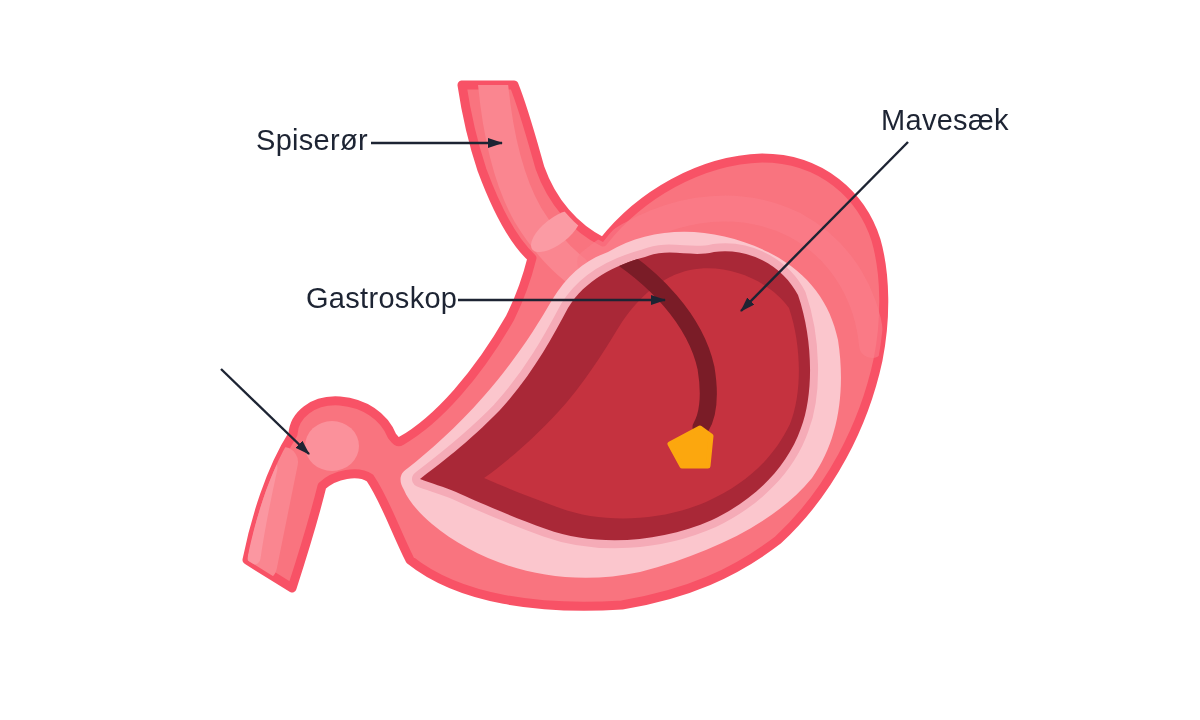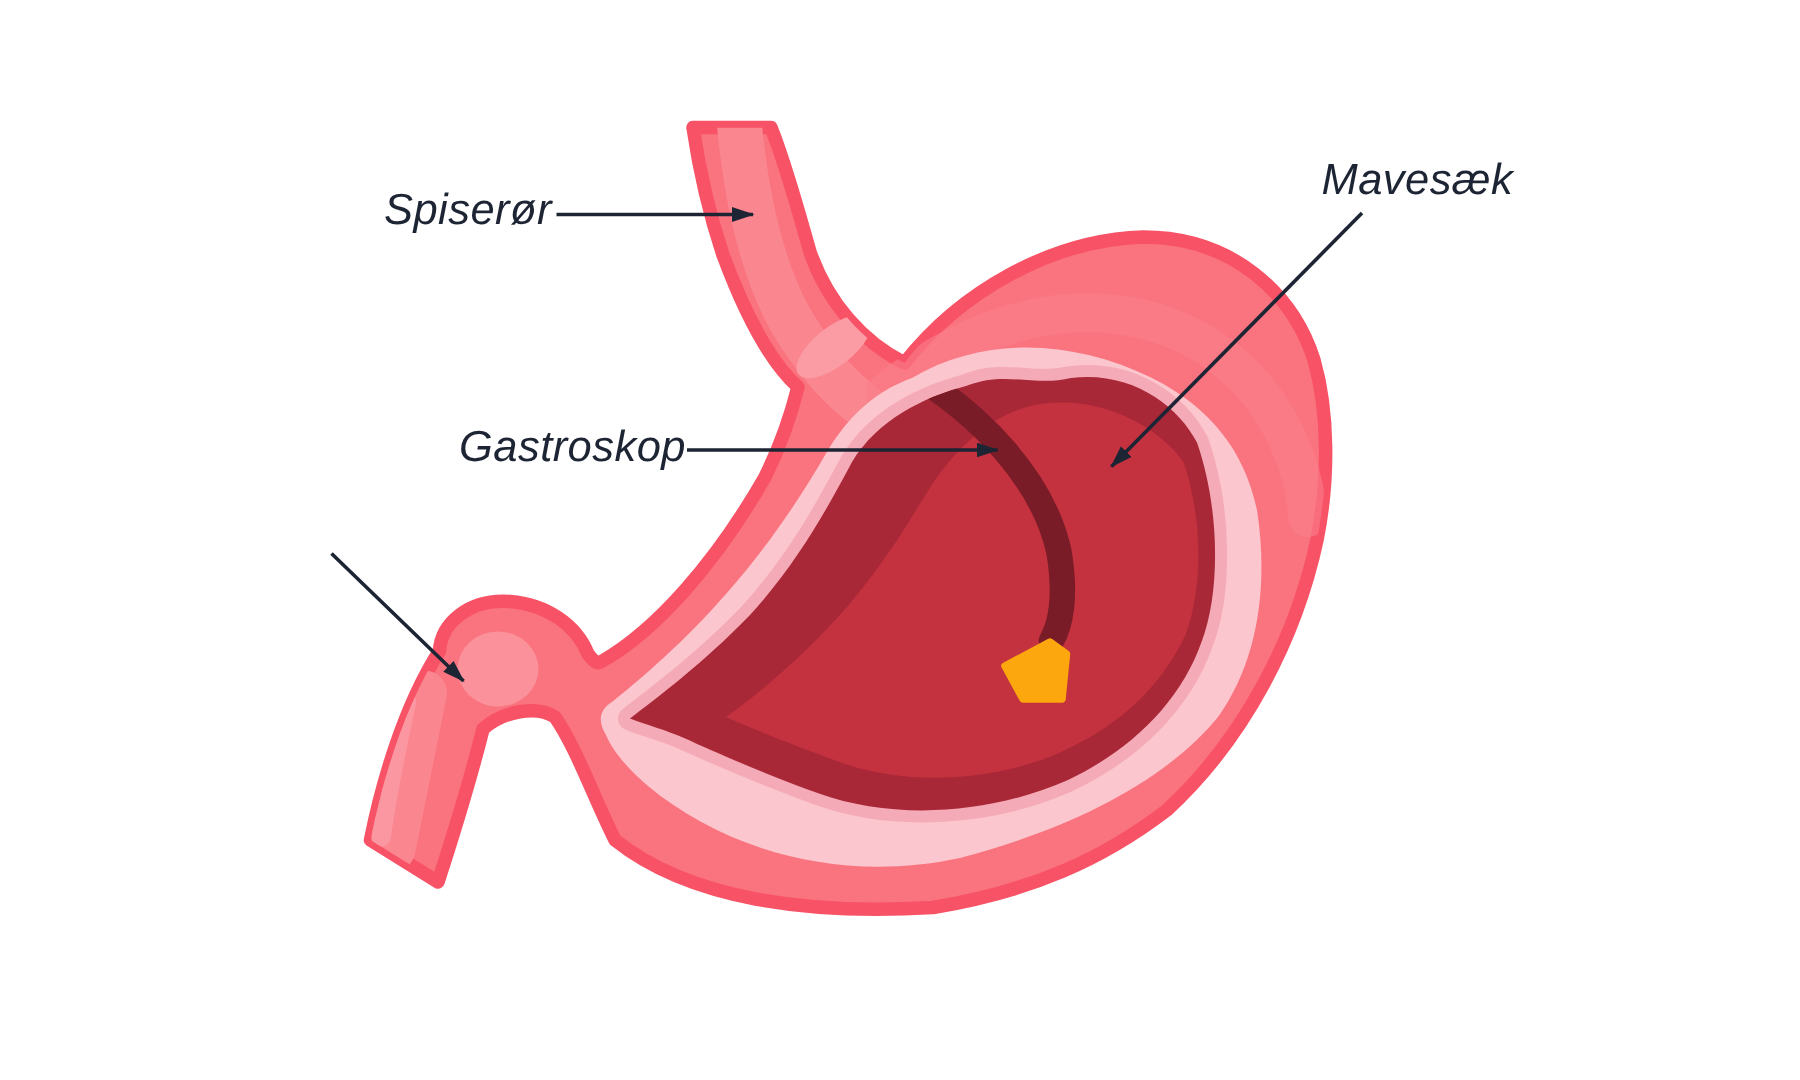--- a/index.html
+++ b/index.html
@@ -3,21 +3,21 @@
 <meta charset="utf-8">
 <style>
   html,body{margin:0;padding:0;}
   body{
     width:1200px;height:720px;
     background:#ffffff;
     overflow:hidden;
     position:relative;
     font-family:"Liberation Sans","DejaVu Sans",sans-serif;
   }
-  .stage{position:absolute;inset:0;width:956px;height:720px;font-style:italic;}
+  .stage{position:absolute;inset:0;width:956px;height:720px;}
   svg.illustration{position:absolute;left:0;top:0;display:block;}
   .diagram-label{
     position:absolute;
     font-size:29px;
     line-height:29px;
     font-weight:500;
     letter-spacing:.3px;
     color:#1D2433;
     white-space:nowrap;
     user-select:none;

